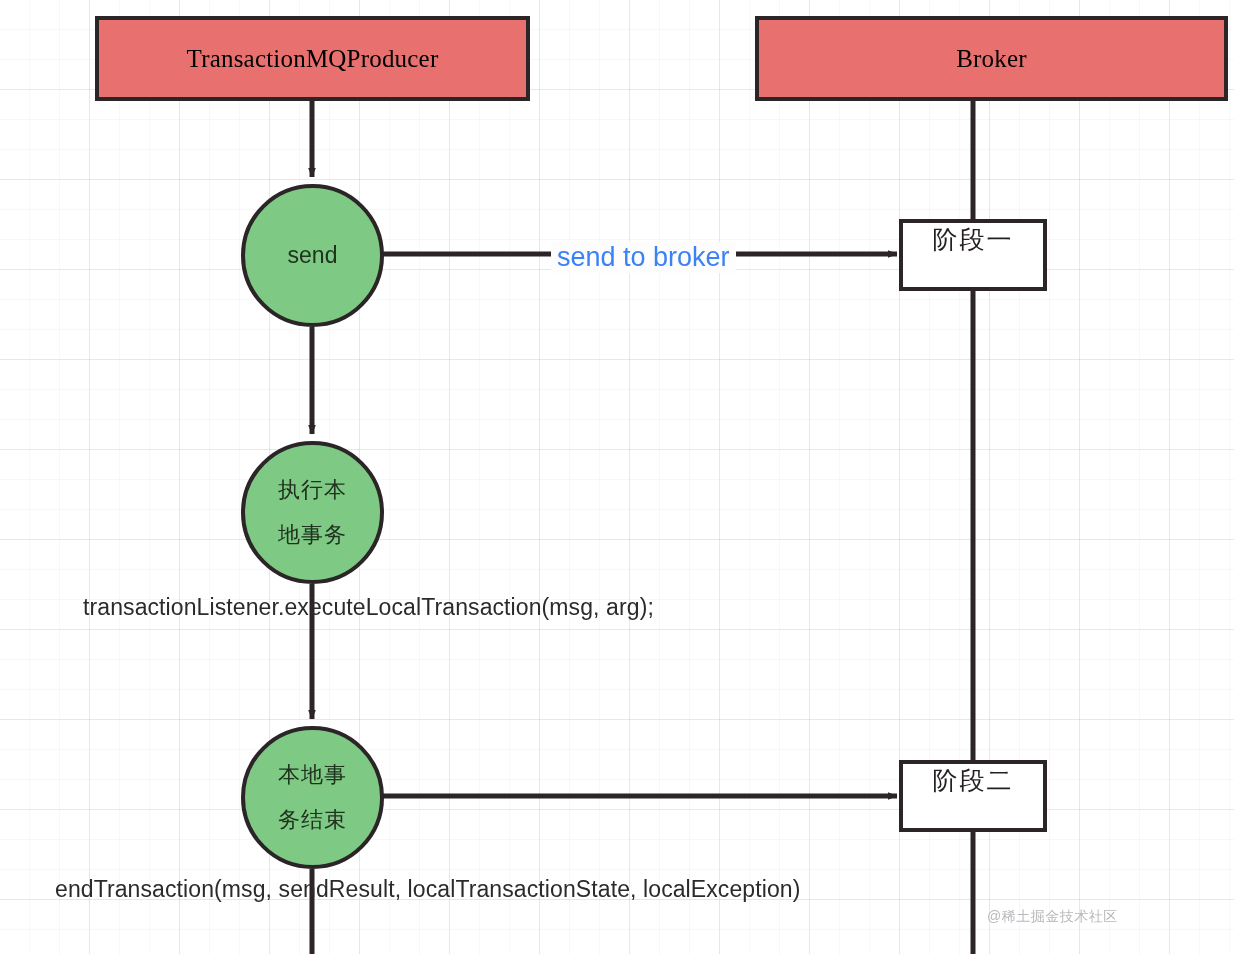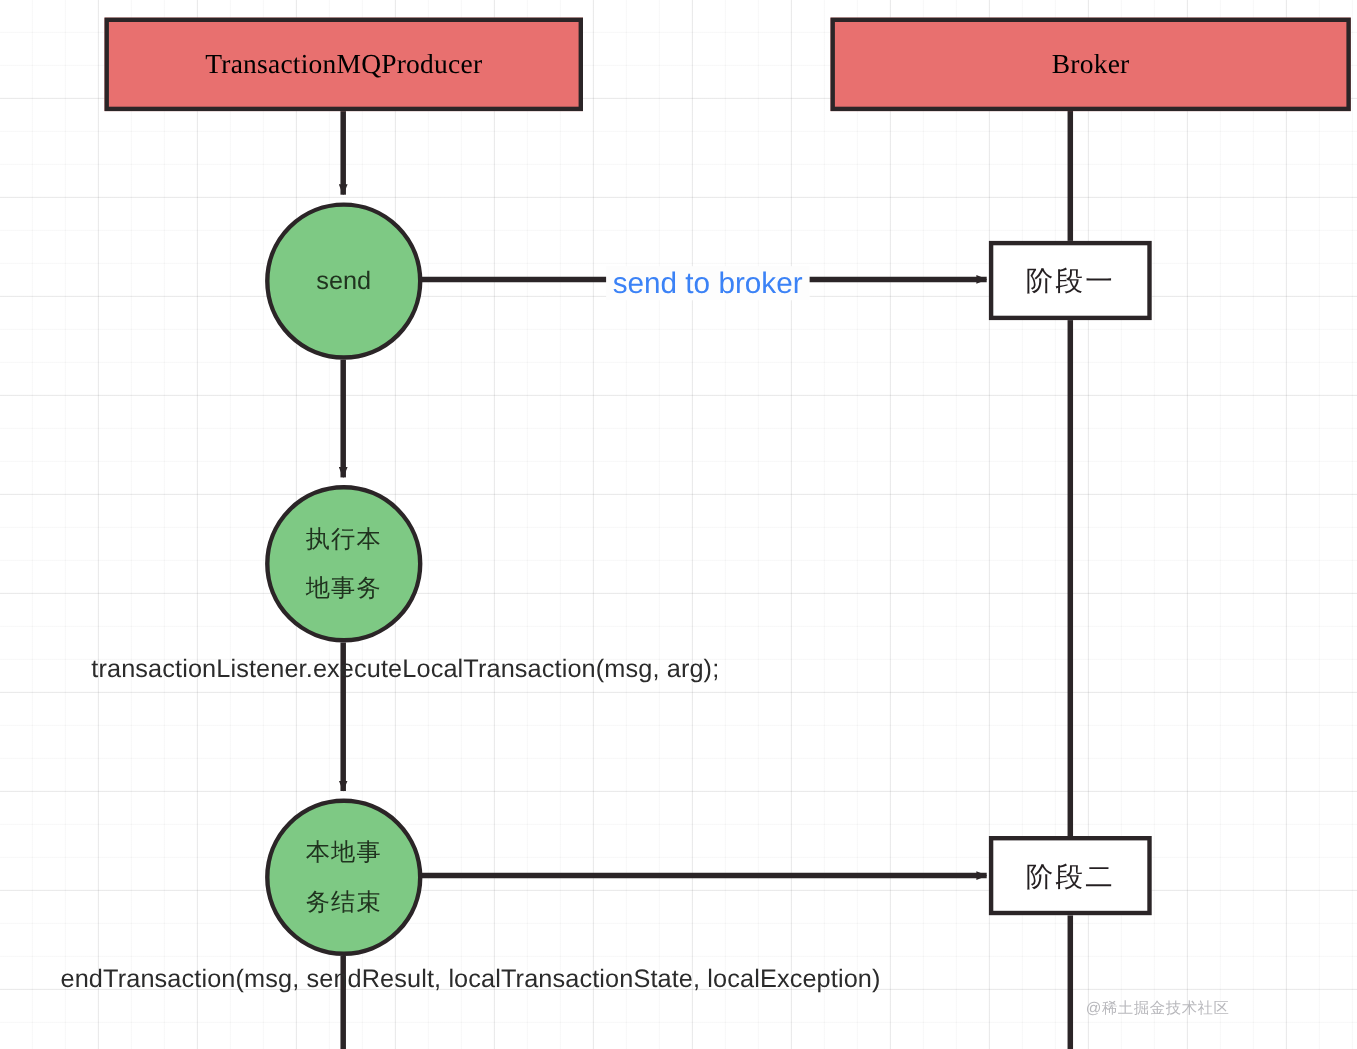--- a/index.html
+++ b/index.html
@@ -73,21 +73,20 @@
 
   
   .stage-box {
     position: absolute;
     box-sizing: border-box;
     width: 148px;
     height: 72px;
     background: #ffffff;
     border: 4px solid #2b2527;
     display: flex;
-    align-items: center;
     justify-content: center;
     color: #241f21;
     font-size: 25px;
     letter-spacing: 2px;
     z-index: 3;
   }
   #stage-one { left: 899px; top: 219px; }
   #stage-two { left: 899px; top: 760px; }
 
   

